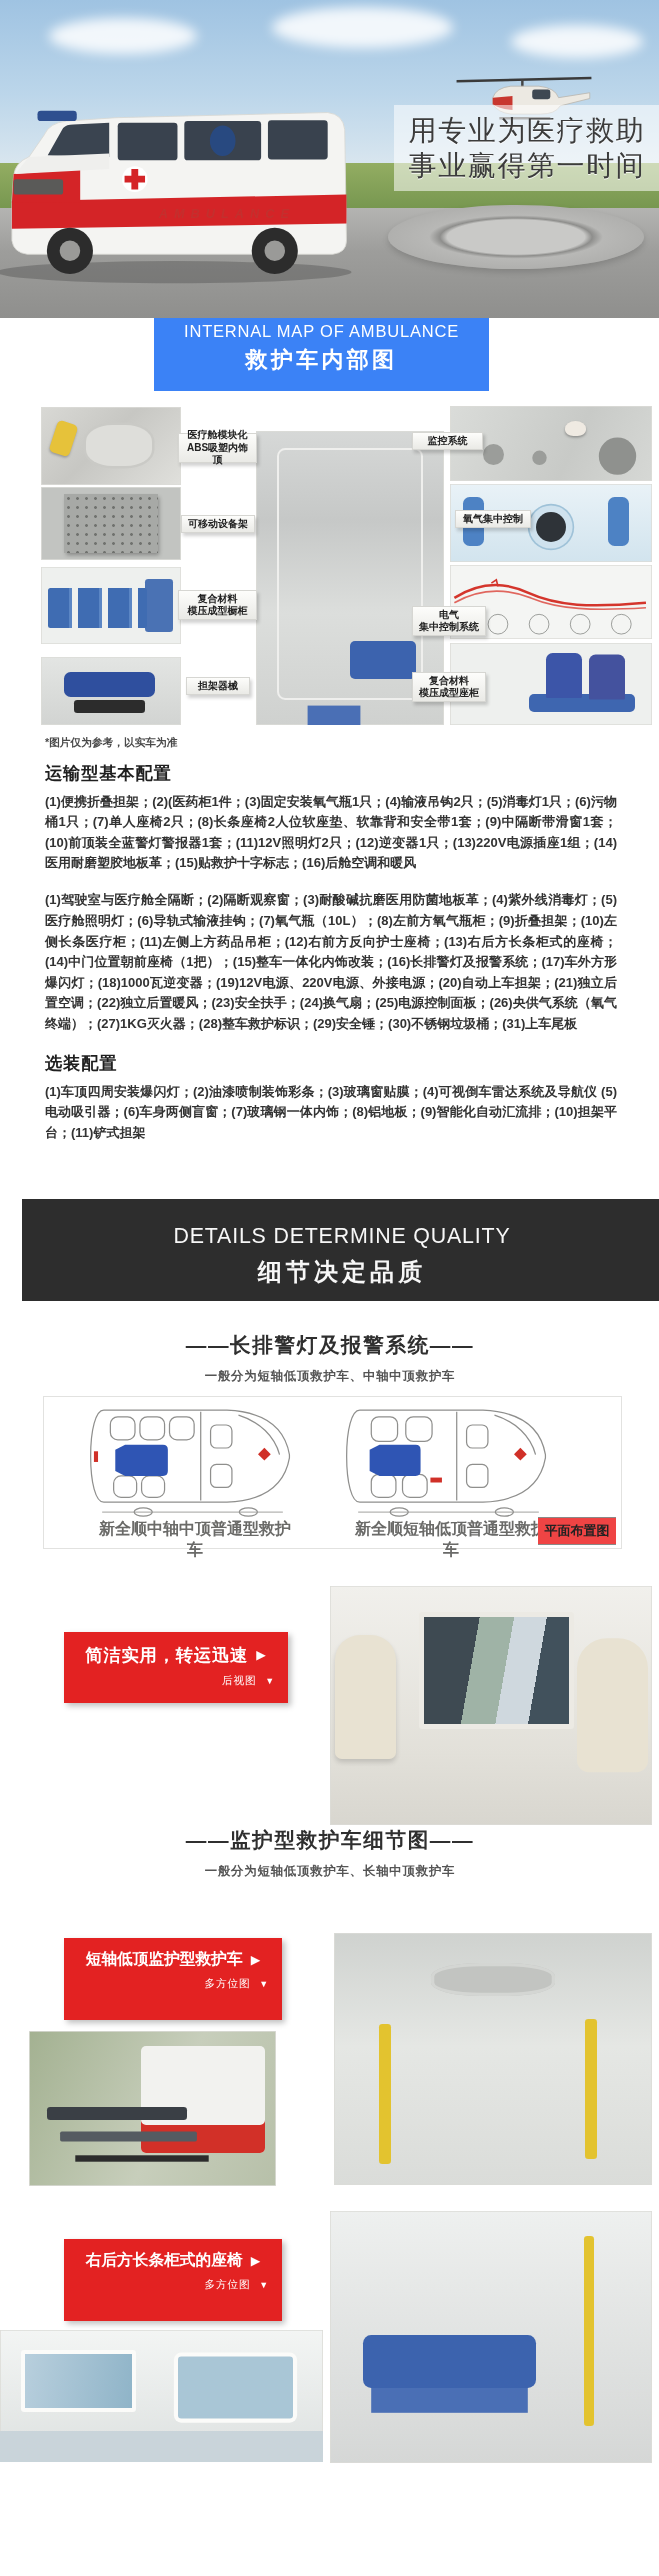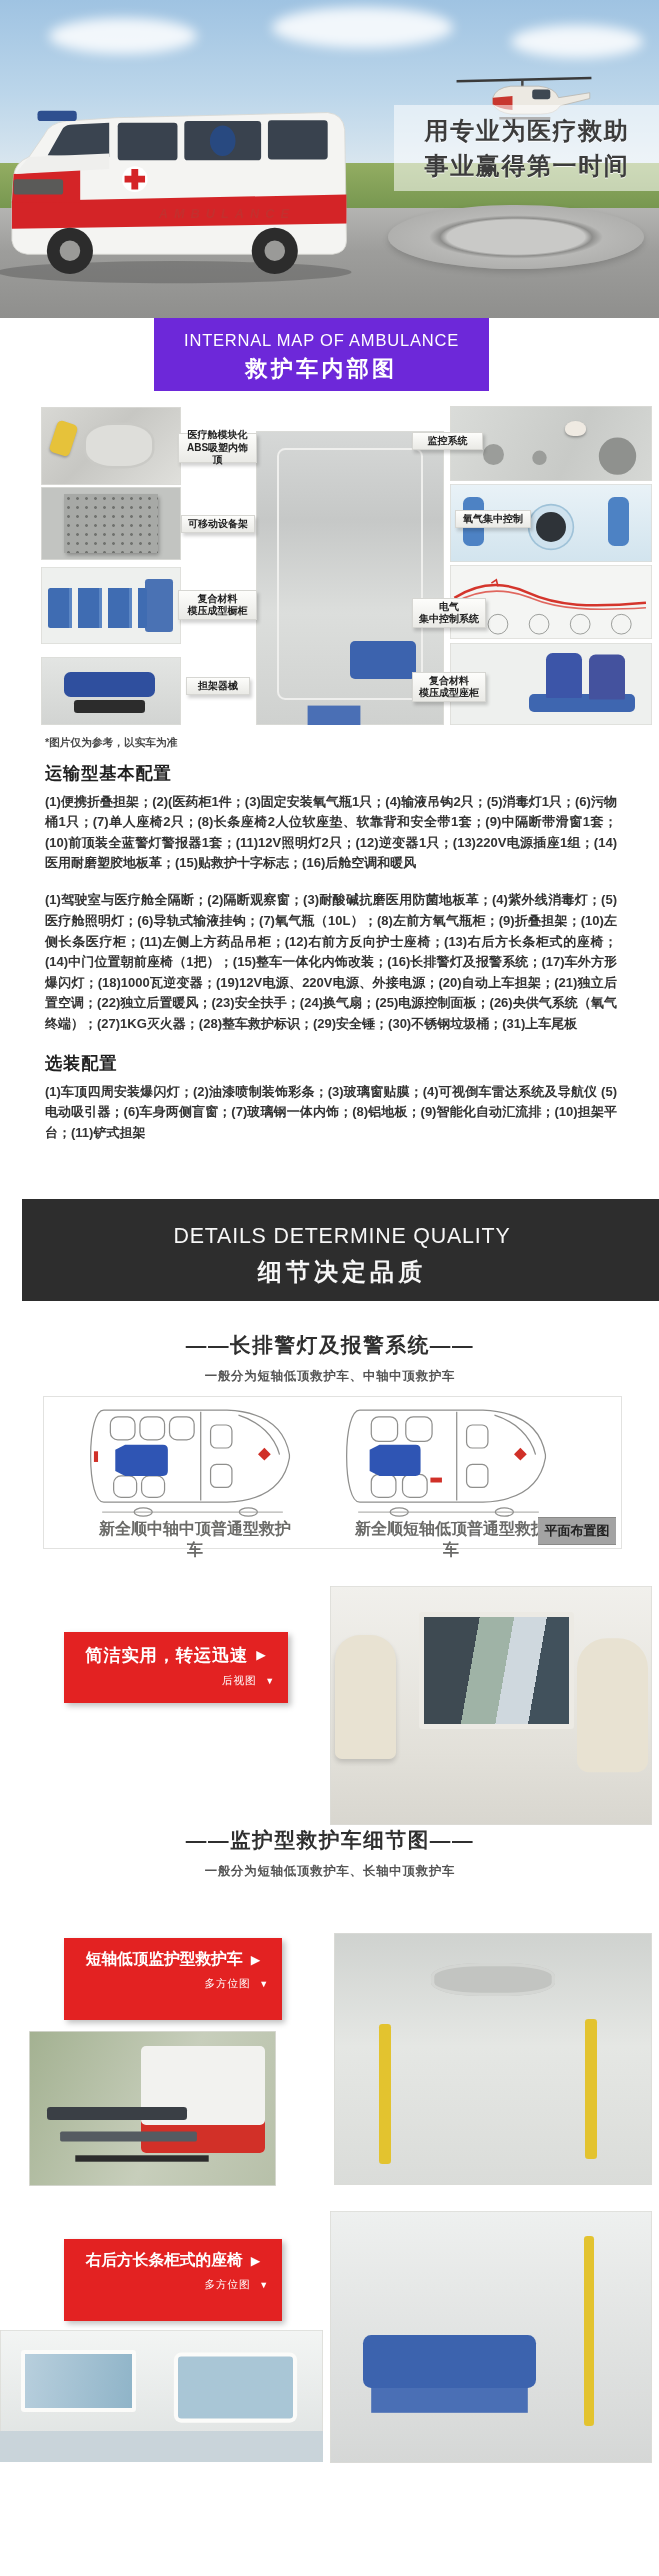--- a/index.html
+++ b/index.html
@@ -13,26 +13,26 @@
   .grass{position:absolute;left:0;top:163px;width:660px;height:58px;
          background:linear-gradient(#93ad62,#6f914b);}
   .road{position:absolute;left:0;top:208px;width:660px;height:110px;
         background:linear-gradient(#b4b4b2,#9d9d9b 40%,#8f8f8d);}
   .helipad{position:absolute;left:388px;top:205px;width:256px;height:64px;border-radius:50%;
            background:radial-gradient(ellipse at center,#c9c9c7 0%,#c9c9c7 38%,#8e8e8c 42%,#b8b8b6 48%,#a5a5a3 100%);
            box-shadow:0 3.3px 6.6px rgba(0,0,0,.15);}
   .slogan{position:absolute;left:394px;top:105px;width:266px;height:86px;
           background:rgba(255,255,255,.55);display:flex;flex-direction:column;justify-content:center;
           align-items:center;}
-  .slogan div{font-size:24px;line-height:35px;font-weight:bold;color:#3c3c3c;letter-spacing:1.6px;
+  .slogan div{font-size:28px;line-height:35px;font-weight:normal;color:#3c3c3c;letter-spacing:1.6px;
               text-shadow:0 0.8px 0 rgba(255,255,255,.8);}
 
   
-  .banner-red{position:absolute;left:154px;top:318px;width:335px;height:73px;background:#6d28d9;
-              color:#fff;text-align:center;box-sizing:border-box;padding-top:13px;}
+  .banner-red{position:absolute;left:154px;top:318px;width:335px;height:73px;background:#3b82f6;
+              color:#fff;text-align:center;box-sizing:border-box;padding-top:4px;}
   .banner-red .en{font-size:16.5px;letter-spacing:0.8px;}
   .banner-red .cn{font-size:22px;font-weight:bold;letter-spacing:3.3px;margin-top:4.1px;}
 
   
   .diagram{position:absolute;left:0;top:390px;width:660px;height:363px;}
   .ph{position:absolute;background:#e9e9e7;box-shadow:inset 0 0 0 0.8px #dcdcd8;overflow:hidden;}
   .ph-a1{background:linear-gradient(135deg,#d9d9d5,#c7c7c3 45%,#e0e0dc);}
   .ph-a1::after{content:"";position:absolute;left:11.5px;top:15px;width:21.4px;height:33px;border-radius:5px;
                 background:#e6c23a;transform:rotate(18deg);box-shadow:0 1.6px 2.5px rgba(0,0,0,.25);}
   .ph-a1::before{content:"";position:absolute;left:45px;top:18px;width:66px;height:41px;border-radius:40%;
@@ -91,21 +91,21 @@
   .sec-head .t{font-size:20.6px;font-weight:bold;color:#2f2f2f;letter-spacing:1.6px;}
   .sec-head .s{font-size:12.4px;color:#555;margin-top:9px;letter-spacing:0.8px;font-weight:bold;}
   .head-transfer{top:1331px;}
   .head-monitor{top:1826px;}
 
   
   .floorbox{position:absolute;left:43px;top:1396px;width:579px;height:153px;border:0.8px solid #e2e2e0;box-sizing:border-box;}
   .floorbox svg{position:absolute;top:5px;}
   .fp-caption{position:absolute;top:122px;width:206px;text-align:center;font-size:16px;color:#6a6a68;font-weight:bold;}
   .fp-label{position:absolute;right:5px;top:120px;font-size:13px;font-weight:bold;color:#222;
-            border-top:0.8px solid #8a8a88;border-bottom:0.8px solid #8a8a88;padding:4.1px 6.6px;background:#a3a3a3;}
+            border-top:0.8px solid #8a8a88;border-bottom:0.8px solid #8a8a88;padding:4.1px 6.6px;background:#ef4444;}
 
   
   .badge{position:absolute;background:#e32222;color:#fff;box-sizing:border-box;padding:10.7px 13px 7.4px;
          box-shadow:2.5px 3.3px 5.8px rgba(0,0,0,.25);}
   .badge .m{font-weight:bold;display:flex;align-items:center;justify-content:center;gap:8.2px;}
   .badge .s{font-size:10.7px;text-align:right;margin-top:7.4px;letter-spacing:0.8px;}
   .badge .ar{font-size:12.4px;}
   .badge .ad{font-size:9px;margin-left:5px;}
   .badge-transfer{left:64px;top:1632px;width:224px;height:71px;}
   .badge-transfer .m{font-size:17.3px;letter-spacing:0.8px;}
@@ -233,21 +233,21 @@
     </div>
     <div class="chip" style="left:186px;top:287px;width:64px;height:18px;">
       <span>担架器械</span>
     </div>
     <div class="chip" style="left:412px;top:42px;width:71px;height:18px;">
       <span>监控系统</span>
     </div>
     <div class="chip" style="left:410px;top:120px;width:76px;height:18px;margin-left:45px;">
       <span>氧气集中控制</span>
     </div>
-    <div class="chip" style="left:412px;top:208px;width:74px;height:30px;">
+    <div class="chip" style="left:412px;top:216px;width:74px;height:30px;">
       <span>电气</span>
       <span>集中控制系统</span>
     </div>
     <div class="chip" style="left:412px;top:282px;width:74px;height:30px;">
       <span>复合材料</span>
       <span>模压成型座柜</span>
     </div>
 
     <div class="diag-note">*图片仅为参考，以实车为准</div>
   </section>

